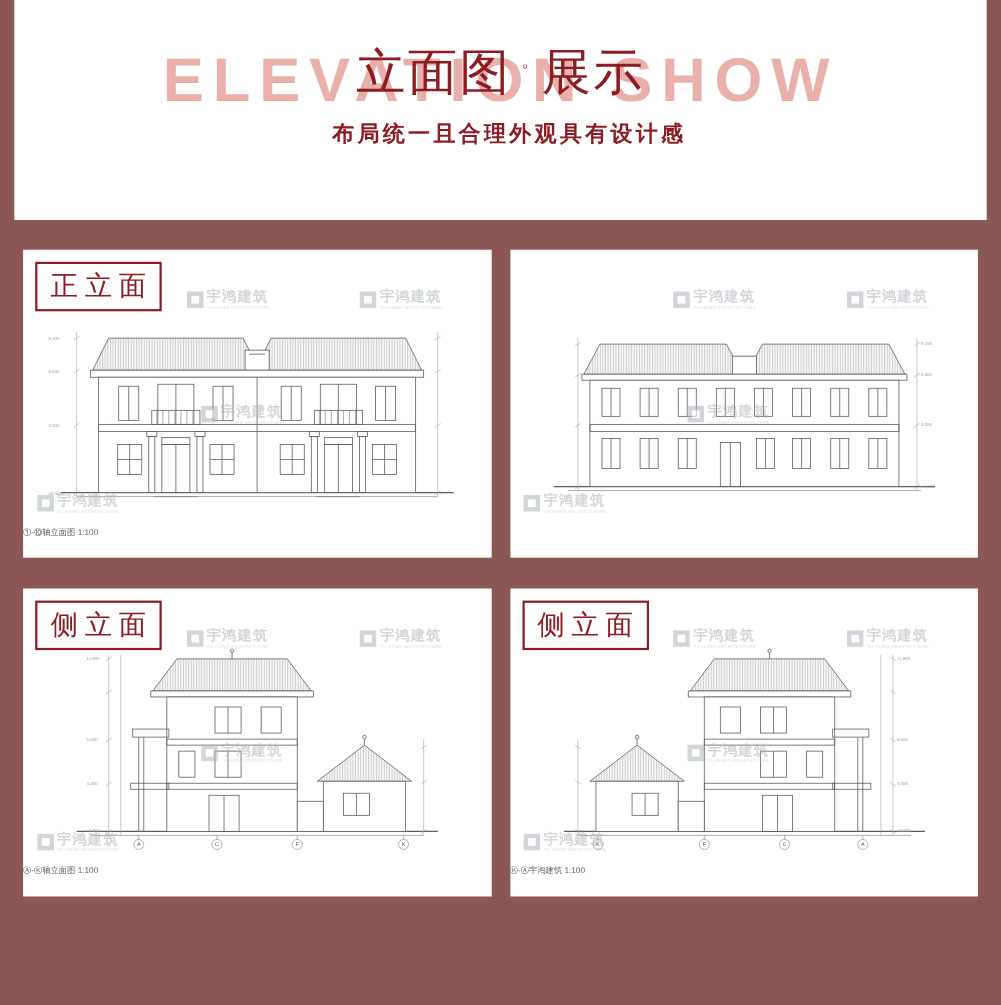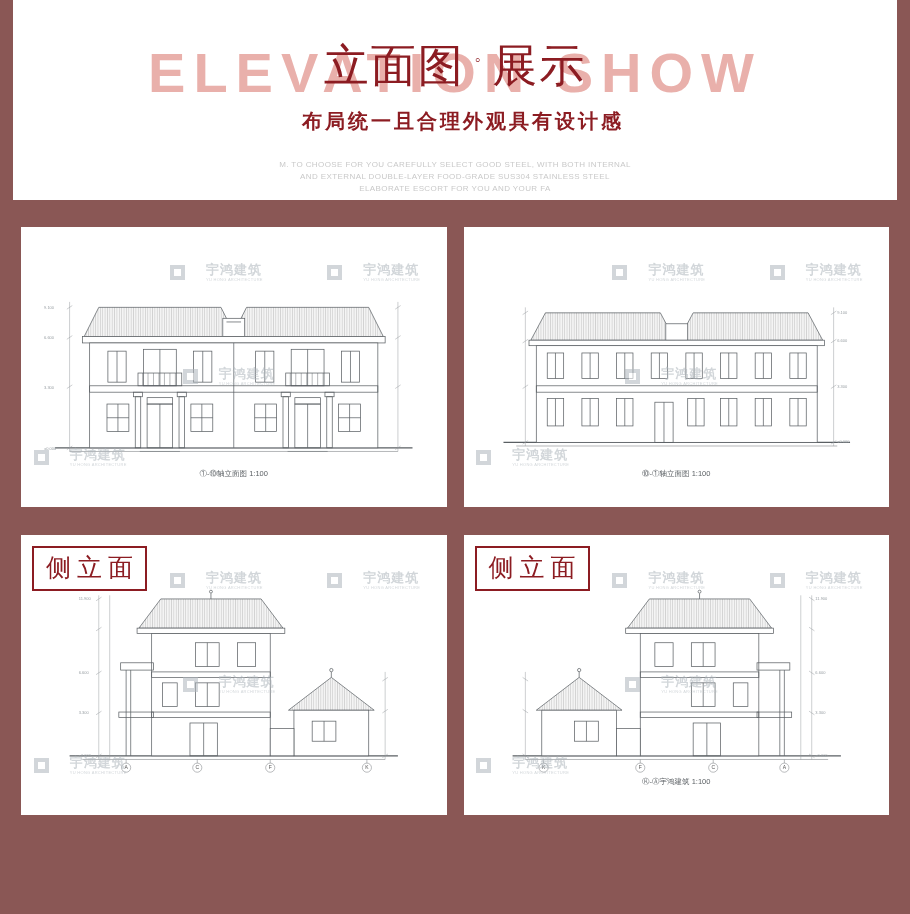--- a/index.html
+++ b/index.html
@@ -40,26 +40,26 @@
     position:relative;background:#ffffff;height:280px;overflow:hidden;
   }
   .badge{
     position:absolute;top:11px;left:11px;z-index:3;
     background:#ffffff;border:2px solid #8c1c22;color:#8c1c22;
     font-size:25px;letter-spacing:6px;padding:3px 6px 5px 12px;font-weight:500;
   }
   .drawing{position:absolute;left:8px;right:8px;top:22px;bottom:30px;z-index:1;}
   .drawing svg{width:100%;height:100%;display:block;}
   .caption{
-    position:absolute;left:0;right:0;bottom:28px;text-align:center;
+    position:absolute;left:0;right:0;bottom:18px;
     font-size:7.5px;color:#5a5f63;z-index:2;
   }
   
   .wm{
-    position:absolute;display:flex;align-items:center;gap:21px;
+    position:absolute;display:flex;align-items:center;gap:3px;
     opacity:.55;z-index:2;pointer-events:none;
   }
   .wm-logo{
     width:15px;height:15px;background:#aeb6bc;flex:0 0 auto;
     display:flex;align-items:center;justify-content:center;
   }
   .wm-logo-inner{width:7px;height:7px;background:#ffffff;}
   .wm-cn{display:block;font-size:13px;font-weight:bold;color:#aeb6bc;line-height:1.05;letter-spacing:1px;}
   .wm-en{display:block;font-size:4px;color:#aeb6bc;letter-spacing:.3px;}
   .wm-a{left:35%;top:13%;}
@@ -229,30 +229,26 @@
 </svg>
 
 <div>
 
   <div class="top">
     <div class="ghost">ELEVATION SHOW</div>
     <div class="title">
       <span>立面图</span><span class="sep">◦</span><span>展示</span>
     </div>
     <div class="subtitle">布局统一且合理外观具有设计感</div>
-    <div class="desc">
-      <div>M. TO CHOOSE FOR YOU CAREFULLY SELECT GOOD STEEL, WITH BOTH INTERNAL</div>
-      <div>AND EXTERNAL DOUBLE-LAYER FOOD-GRADE SUS304 STAINLESS STEEL</div>
-      <div>ELABORATE ESCORT FOR YOU AND YOUR FA</div>
-    </div>
   </div>
 
   <div class="grid">
 
     <div class="card">
+      <div class="badge">正立面</div>
       <div class="drawing">
         <svg viewBox="0 0 420 250" preserveAspectRatio="xMidYMid meet">
             <use href="#front-building"></use>
           </svg>
       </div>
       <div class="caption">①-⑩轴立面图 1:100</div>
       <div class="wm wm-a">
           <span class="wm-logo">
             <span class="wm-logo-inner"></span>
           </span>
@@ -289,21 +285,20 @@
           </span>
         </div>
     </div>
 
     <div class="card">
       <div class="drawing">
         <svg viewBox="0 0 420 250" preserveAspectRatio="xMidYMid meet">
             <use href="#back-building"></use>
           </svg>
       </div>
-      <div class="caption">⑩-①轴立面图 1:100</div>
       <div class="wm wm-a">
           <span class="wm-logo">
             <span class="wm-logo-inner"></span>
           </span>
           <span>
             <span class="wm-cn">宇鸿建筑</span>
             <span class="wm-en">YU HONG ARCHITECTURE</span>
           </span>
         </div>
       <div class="wm wm-b">
@@ -357,20 +352,21 @@
               <circle cx="356" cy="231" r="5"></circle>
           </g>
           <g font-size="5.5" fill="#555" text-anchor="middle">
             <text x="92" y="233">A</text>
             <text x="170" y="233">C</text>
             <text x="250" y="233">F</text>
             <text x="356" y="233">K</text>
           </g>
         </svg>
       </div>
+      <div class="caption">Ⓐ-Ⓚ轴立面图 1:100</div>
       <div class="wm wm-a">
           <span class="wm-logo">
             <span class="wm-logo-inner"></span>
           </span>
           <span>
             <span class="wm-cn">宇鸿建筑</span>
             <span class="wm-en">YU HONG ARCHITECTURE</span>
           </span>
         </div>
       <div class="wm wm-b">

